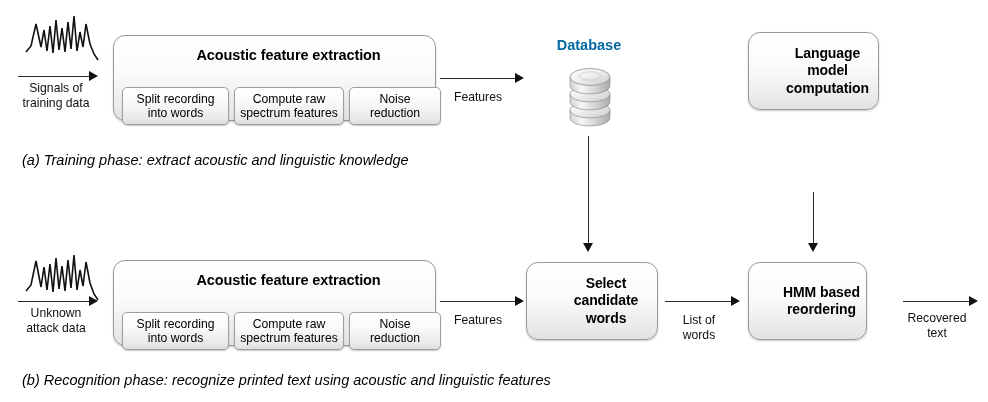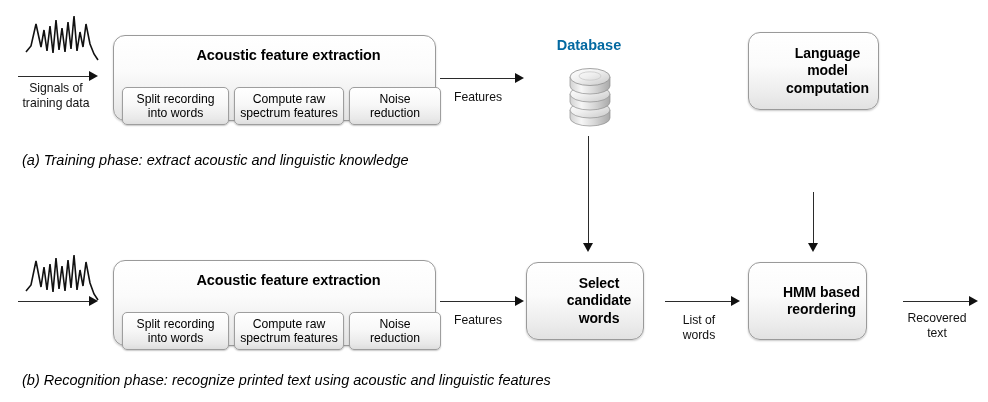--- a/index.html
+++ b/index.html
@@ -205,37 +205,39 @@
   <div class="arrow-down" style="left:808px; top:243px;"></div>
 
   <div class="waveform" style="left:24px; top:247px;">
     <svg width="78" height="56" viewBox="0 0 78 56" aria-hidden="true">
       <polyline points="2,44 7,38 12,14 17,40 20,20 23,43 26,17 29,45 32,11 35,42 38,19 41,44 44,13 47,41 50,8 53,43 56,23 59,39 62,15 66,36 70,47 74,53" fill="none" stroke="#111" stroke-width="1.6" stroke-linejoin="miter"></polyline>
     </svg>
   </div>
 
   <div class="h-line" style="left:18px; top:301px; width:72px;"></div>
   <div class="arrow-right" style="left:89px; top:296px;"></div>
+  <div class="edge-label" style="left:10px; top:306px; width:92px;">Unknown
+attack data</div>
 
   <div class="rbox" style="left:113px; top:260px; width:323px; height:86px;">
     <div class="box-title" style="margin-top:11px;">Acoustic feature extraction</div>
     <div class="subrow" style="top:39px; height:38px;">
       <div class="subbox" style="flex:0 0 107px;">Split recording
 into words</div>
       <div class="subbox" style="flex:0 0 110px;">Compute raw
 spectrum features</div>
       <div class="subbox" style="flex:0 0 92px;">Noise reduction</div>
     </div>
   </div>
 
   <div class="h-line" style="left:440px; top:301px; width:76px;"></div>
   <div class="arrow-right" style="left:515px; top:296px;"></div>
   <div class="edge-label" style="left:440px; top:313px; width:76px;">Features</div>
 
-  <div class="rbox center-all" style="left:526px; top:262px; width:118px; height:78px;">
+  <div class="rbox center-all" style="left:526px; top:262px; width:132px; height:78px;">
     <div class="box-title multi" style="white-space:pre-line;">Select
 candidate
 words</div>
   </div>
 
   <div class="h-line" style="left:665px; top:301px; width:67px;"></div>
   <div class="arrow-right" style="left:731px; top:296px;"></div>
   <div class="edge-label" style="left:663px; top:313px; width:72px;">List of
 words</div>
 

